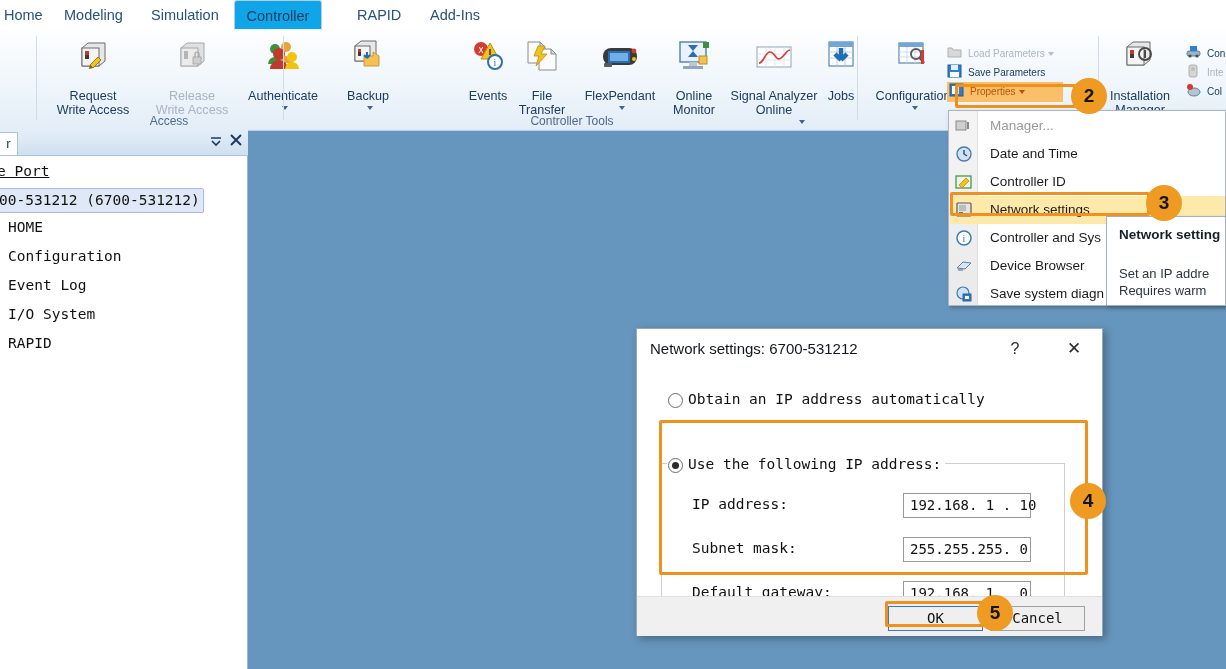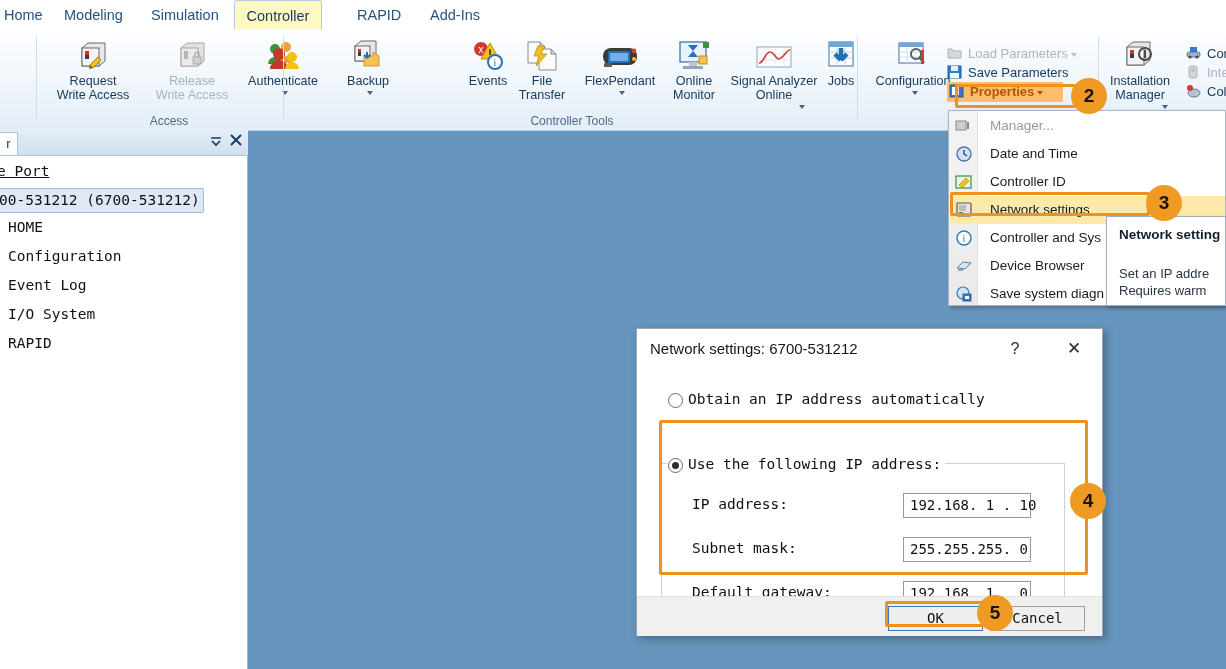--- a/index.html
+++ b/index.html
@@ -10,38 +10,38 @@
     font-size:13px;color:#1f3b5c;
     -webkit-font-smoothing:antialiased;
   }
   
   #ribbon{position:absolute;left:0;top:0;width:1226px;height:130px;
     background:linear-gradient(#ffffff,#f2f7fc 55%,#e6eff8);}
   #tabstrip{position:absolute;left:0;top:0;height:30px;width:1226px;
     background:#ffffff;}
   .tab{position:absolute;top:0;height:30px;line-height:30px;
     font-size:14.5px;color:#26527e;padding:0 12px;white-space:nowrap;cursor:default;}
-  .tab.active{background:#fef9c3;border:1px solid #b5cde3;border-bottom:1px solid #f1f7fc;
+  .tab.active{background:#0ea5e9;border:1px solid #b5cde3;border-bottom:1px solid #f1f7fc;
     border-radius:3px 3px 0 0;box-sizing:border-box;color:#1b3c61;}
   #ribbon-body{position:absolute;left:0;top:30px;width:1226px;height:100px;
     background:linear-gradient(#fdfeff,#eef5fb 60%,#e3edf7);
     border-bottom:1px solid #b9cfe2;}
   .grp{position:absolute;top:0;height:100px;}
   .grp-sep{position:absolute;top:6px;width:1px;height:84px;background:#cfdcea;}
   .grp-label{position:absolute;bottom:2px;width:100%;text-align:center;
     font-size:12px;color:#51688a;}
   .big{position:absolute;top:4px;width:auto;text-align:center;cursor:default;}
   .big .ico{height:38px;display:flex;align-items:flex-end;justify-content:center;}
-  .big .lbl{font-size:12.6px;line-height:13.6px;color:#1b3c61;margin-top:3px;white-space:pre-line;}
+  .big .lbl{font-size:12.6px;line-height:13.6px;color:#1b3c61;margin-top:18px;white-space:pre-line;}
   .big.dis .lbl{color:#a8b4c2;}
   .caret{display:inline-block;width:0;height:0;border-left:3.5px solid transparent;
     border-right:3.5px solid transparent;border-top:4px solid #46618a;
     vertical-align:middle;margin-left:3px;}
   .caretrow{height:8px;line-height:8px;}
-  .small-item{position:absolute;height:20px;line-height:20px;font-size:13px;
+  .small-item{position:absolute;height:20px;line-height:20px;font-size:10px;
     color:#1b3c61;white-space:nowrap;cursor:default;}
   .small-item.dis{color:#a9b5c3;}
   .small-item .si-ico{display:inline-block;width:16px;height:14px;vertical-align:-2px;margin-right:5px;}
   
   #treepanel{position:absolute;left:0;top:130px;width:248px;height:539px;background:#ffffff;
     border-right:1px solid #9bb8d2;box-sizing:border-box;}
   #tree-head{position:absolute;left:0;top:0;width:248px;height:25px;
     background:linear-gradient(#e4eef8,#cfe0f0);border-bottom:1px solid #a9c4dc;}
   #tree-tab{position:absolute;left:0;top:2px;height:23px;width:18px;background:#ffffff;
     border:1px solid #a9c4dc;border-bottom:none;border-left:none;box-sizing:border-box;
@@ -321,21 +321,21 @@
         </span><span>Save Parameters</span>
       </div>
 
       <div class="small-item" style="left:86px;top:52px;width:114px;background:#fbbf6a;color:#8a4b00;padding-left:2px;">
         <span class="si-ico">
           <svg width="15" height="14" viewBox="0 0 15 14">
               <rect x="1" y="1" width="13" height="12" fill="#3d78b8" stroke="#1b5c9e" stroke-width="1"></rect>
               <rect x="3" y="3" width="3" height="8" fill="#ffffff"></rect>
               <rect x="7" y="3" width="3" height="8" fill="#cfe3f5"></rect>
             </svg>
-        </span><span style="color:#b5530a;font-weight:bold;">Properties</span><span class="caret" style="border-top-color:#b5530a;"></span>
+        </span><span style="color:#b5530a;font-weight:normal;">Properties</span><span class="caret" style="border-top-color:#b5530a;"></span>
       </div>
 
       <div class="big" style="left:1105px;"></div>
 
       <div class="grp-label"></div>
     </div>
 
     <div class="grp-sep" style="left:1098px;"></div>
 
     <div class="big" style="left:1103px;top:4px;width:74px;text-align:center;">

